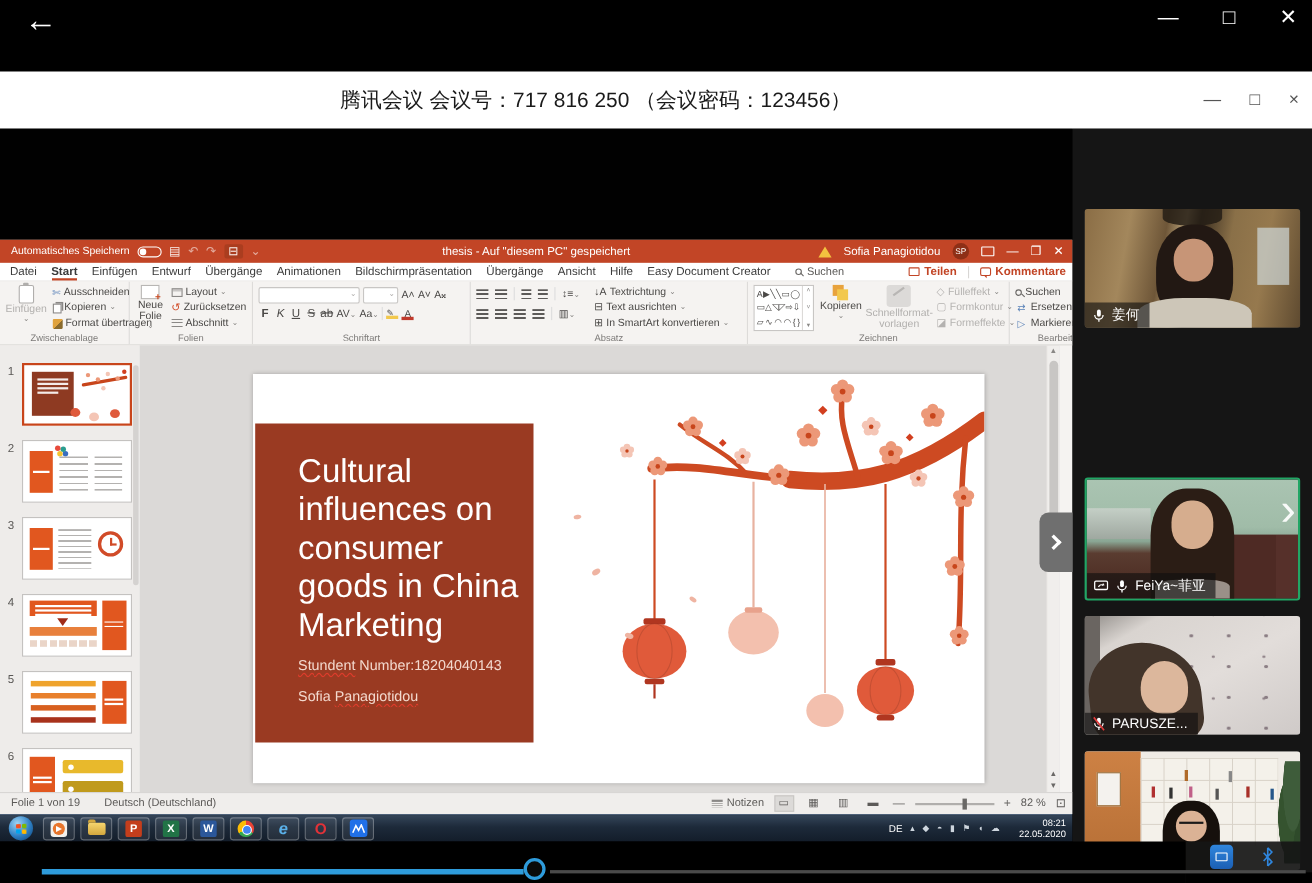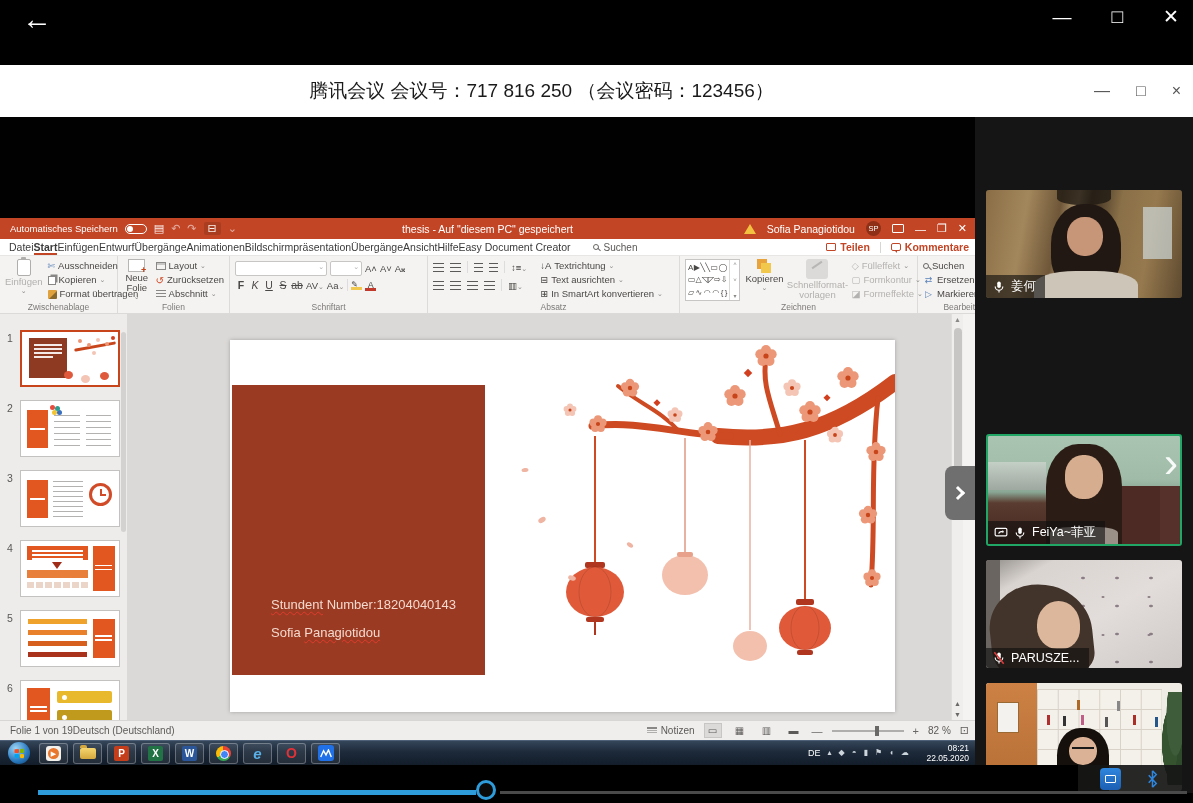--- a/index.html
+++ b/index.html
@@ -34,21 +34,21 @@
   .ppt-doc-title{position:absolute;left:0;right:0;text-align:center;font-size:10.5px;pointer-events:none;}
   .tb-right{position:absolute;right:8px;top:0;height:21px;display:flex;align-items:center;gap:11px;}
   .warn-tri{width:0;height:0;border-left:6px solid transparent;border-right:6px solid transparent;border-bottom:10px solid #F3C13F;position:relative;}
   .user-name{font-size:10.5px;}
   .avatar{width:15px;height:15px;border-radius:50%;background:#8e2f16;display:flex;align-items:center;justify-content:center;font-size:7.5px;}
   .tb-win{font-size:11px;}
   .ribbon-display-ic{width:12px;height:9px;border:1px solid #fff;border-radius:1px;}
 
   
   .ppt-menubar{position:absolute;left:0;top:21px;width:975px;height:17px;background:#fff;display:flex;align-items:center;border-bottom:1px solid #e8e6e4;}
-  .mtabs{display:flex;align-items:center;padding-left:9px;white-space:nowrap;}
+  .mtabs{display:flex;align-items:center;gap:13px;padding-left:9px;white-space:nowrap;}
   .mtab{font-size:10.5px;color:#3b3b3b;cursor:pointer;line-height:16px;}
   .mtab.active{font-weight:bold;box-shadow:inset 0 -2px 0 #C24526;}
   .menu-search{display:flex;align-items:center;gap:5px;margin-left:22px;color:#5a5856;cursor:pointer;}
   .mag{width:6px;height:6px;border:1.3px solid #6a6866;border-radius:50%;position:relative;display:inline-block;}
   .mag::after{content:'';position:absolute;width:4px;height:1.3px;background:#6a6866;transform:rotate(45deg);right:-3.5px;bottom:-1px;}
   .menubar-right{position:absolute;right:6px;display:flex;align-items:center;gap:10px;}
   .mbtn{display:flex;align-items:center;gap:4px;color:#C24526;font-size:10.5px;font-weight:bold;cursor:pointer;}
   .share-ic{width:10px;height:8px;border:1.2px solid #C24526;border-radius:1px;position:relative;}
   .bubble-ic{width:10px;height:8px;border:1.2px solid #C24526;border-radius:2px;position:relative;}
   .bubble-ic::after{content:'';position:absolute;left:2px;bottom:-3px;border-left:3px solid transparent;border-right:0 solid transparent;border-top:3px solid #C24526;}
@@ -165,21 +165,21 @@
   .sub2{top:240px;}
   .spell{text-decoration:underline wavy #e03b2b 1px;text-underline-offset:2px;}
   .blossoms{position:absolute;left:250px;top:0;width:415px;height:340px;}
   .canvas-scroll{position:absolute;right:0;top:0;width:12px;height:406px;background:#f0eeec;border-left:1px solid #e0dedc;}
   .cs-up{position:absolute;top:2px;left:0;right:0;text-align:center;font-size:7px;color:#8a8886;}
   .cs-thumb{position:absolute;left:2px;top:14px;width:8px;height:150px;background:#c8c6c4;border-radius:4px;}
   .cs-bottom{position:absolute;bottom:2px;left:0;right:0;display:flex;flex-direction:column;align-items:center;gap:4px;font-size:7px;color:#6a6866;}
 
   
   .ppt-status{position:absolute;left:0;top:502px;width:975px;height:20px;background:#f0eeec;border-top:1px solid #d8d6d4;display:flex;align-items:center;font-size:10px;color:#5c5a58;}
-  .st-left{display:flex;padding-left:10px;}
+  .st-left{display:flex;gap:22px;padding-left:10px;}
   .st-right{position:absolute;right:6px;display:flex;align-items:center;gap:9px;}
   .notes-btn{display:flex;align-items:center;gap:4px;cursor:pointer;}
   .notes-ic{width:10px;height:7px;border-top:2px solid #8a8886;background:repeating-linear-gradient(180deg,transparent 0 1px,#b0aeac 1px 2px);}
   .view-ic{width:18px;height:15px;display:flex;align-items:center;justify-content:center;font-size:10px;color:#5c5a58;cursor:pointer;}
   .view-ic.pressed{background:#dcdad8;border:1px solid #c8c6c4;}
   .zoom-track{width:72px;height:2px;background:#b0aeac;position:relative;cursor:pointer;}
   .zoom-thumb{position:absolute;left:60%;top:-4px;width:4px;height:10px;background:#6a6866;}
   .zoom-pm{font-size:11px;color:#6a6866;cursor:pointer;}
   .fit-ic{font-size:11px;color:#5c5a58;cursor:pointer;}
 
@@ -633,20 +633,21 @@
           <div class="t6box"></div>
             <div class="t6r1"></div>
             <div class="t6r2"></div>
         </div>
         <div class="panel-scroll"></div>
       </div>
 
       <div class="canvas">
         <div class="slide">
           <div class="red-box">
+            <div class="slide-title">Cultural influences on consumer goods in China Marketing</div>
             <div class="slide-sub sub1"><span class="spell">Stundent</span><span> Number:18204040143</span></div>
             <div class="slide-sub sub2"><span>Sofia </span><span class="spell">Panagiotidou</span></div>
           </div>
           <svg class="blossoms" viewBox="0 0 415 340">
             <defs>
               <g id="bl">
                   <circle cx="0" cy="-6" r="5"></circle>
                   <circle cx="5.7" cy="-1.8" r="5"></circle>
                   <circle cx="3.5" cy="5" r="5"></circle>
                   <circle cx="-3.5" cy="5" r="5"></circle>

